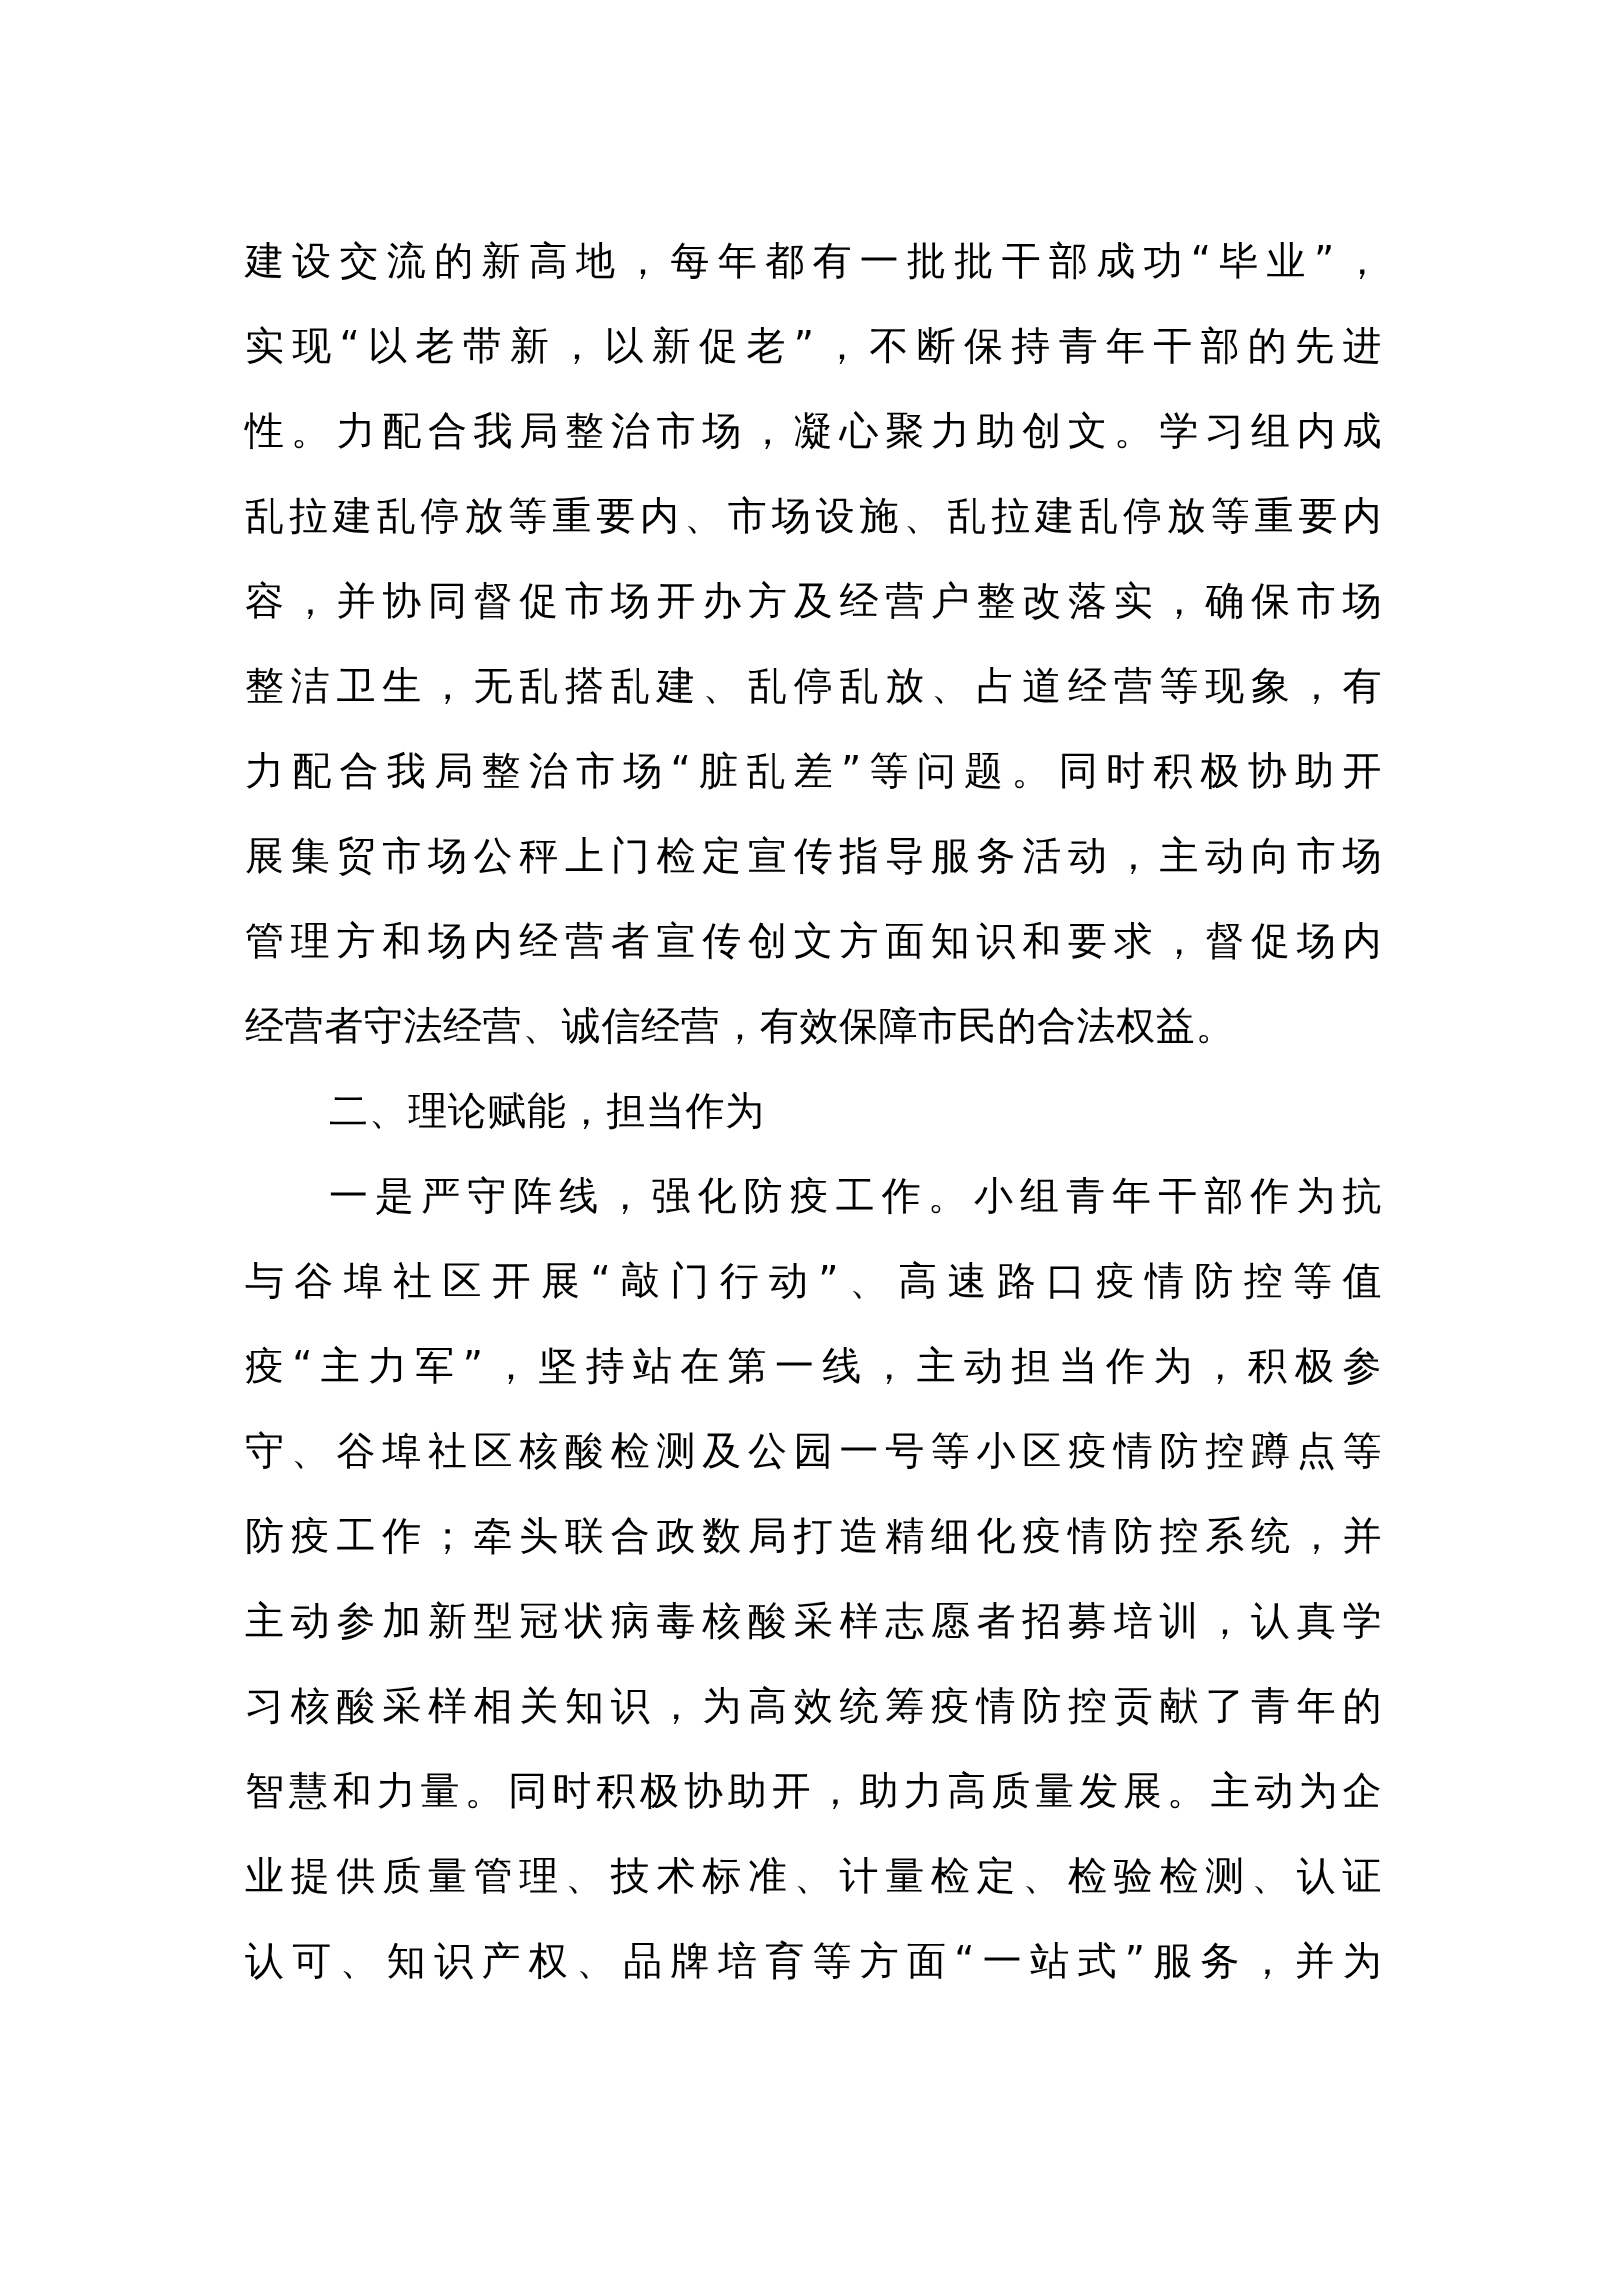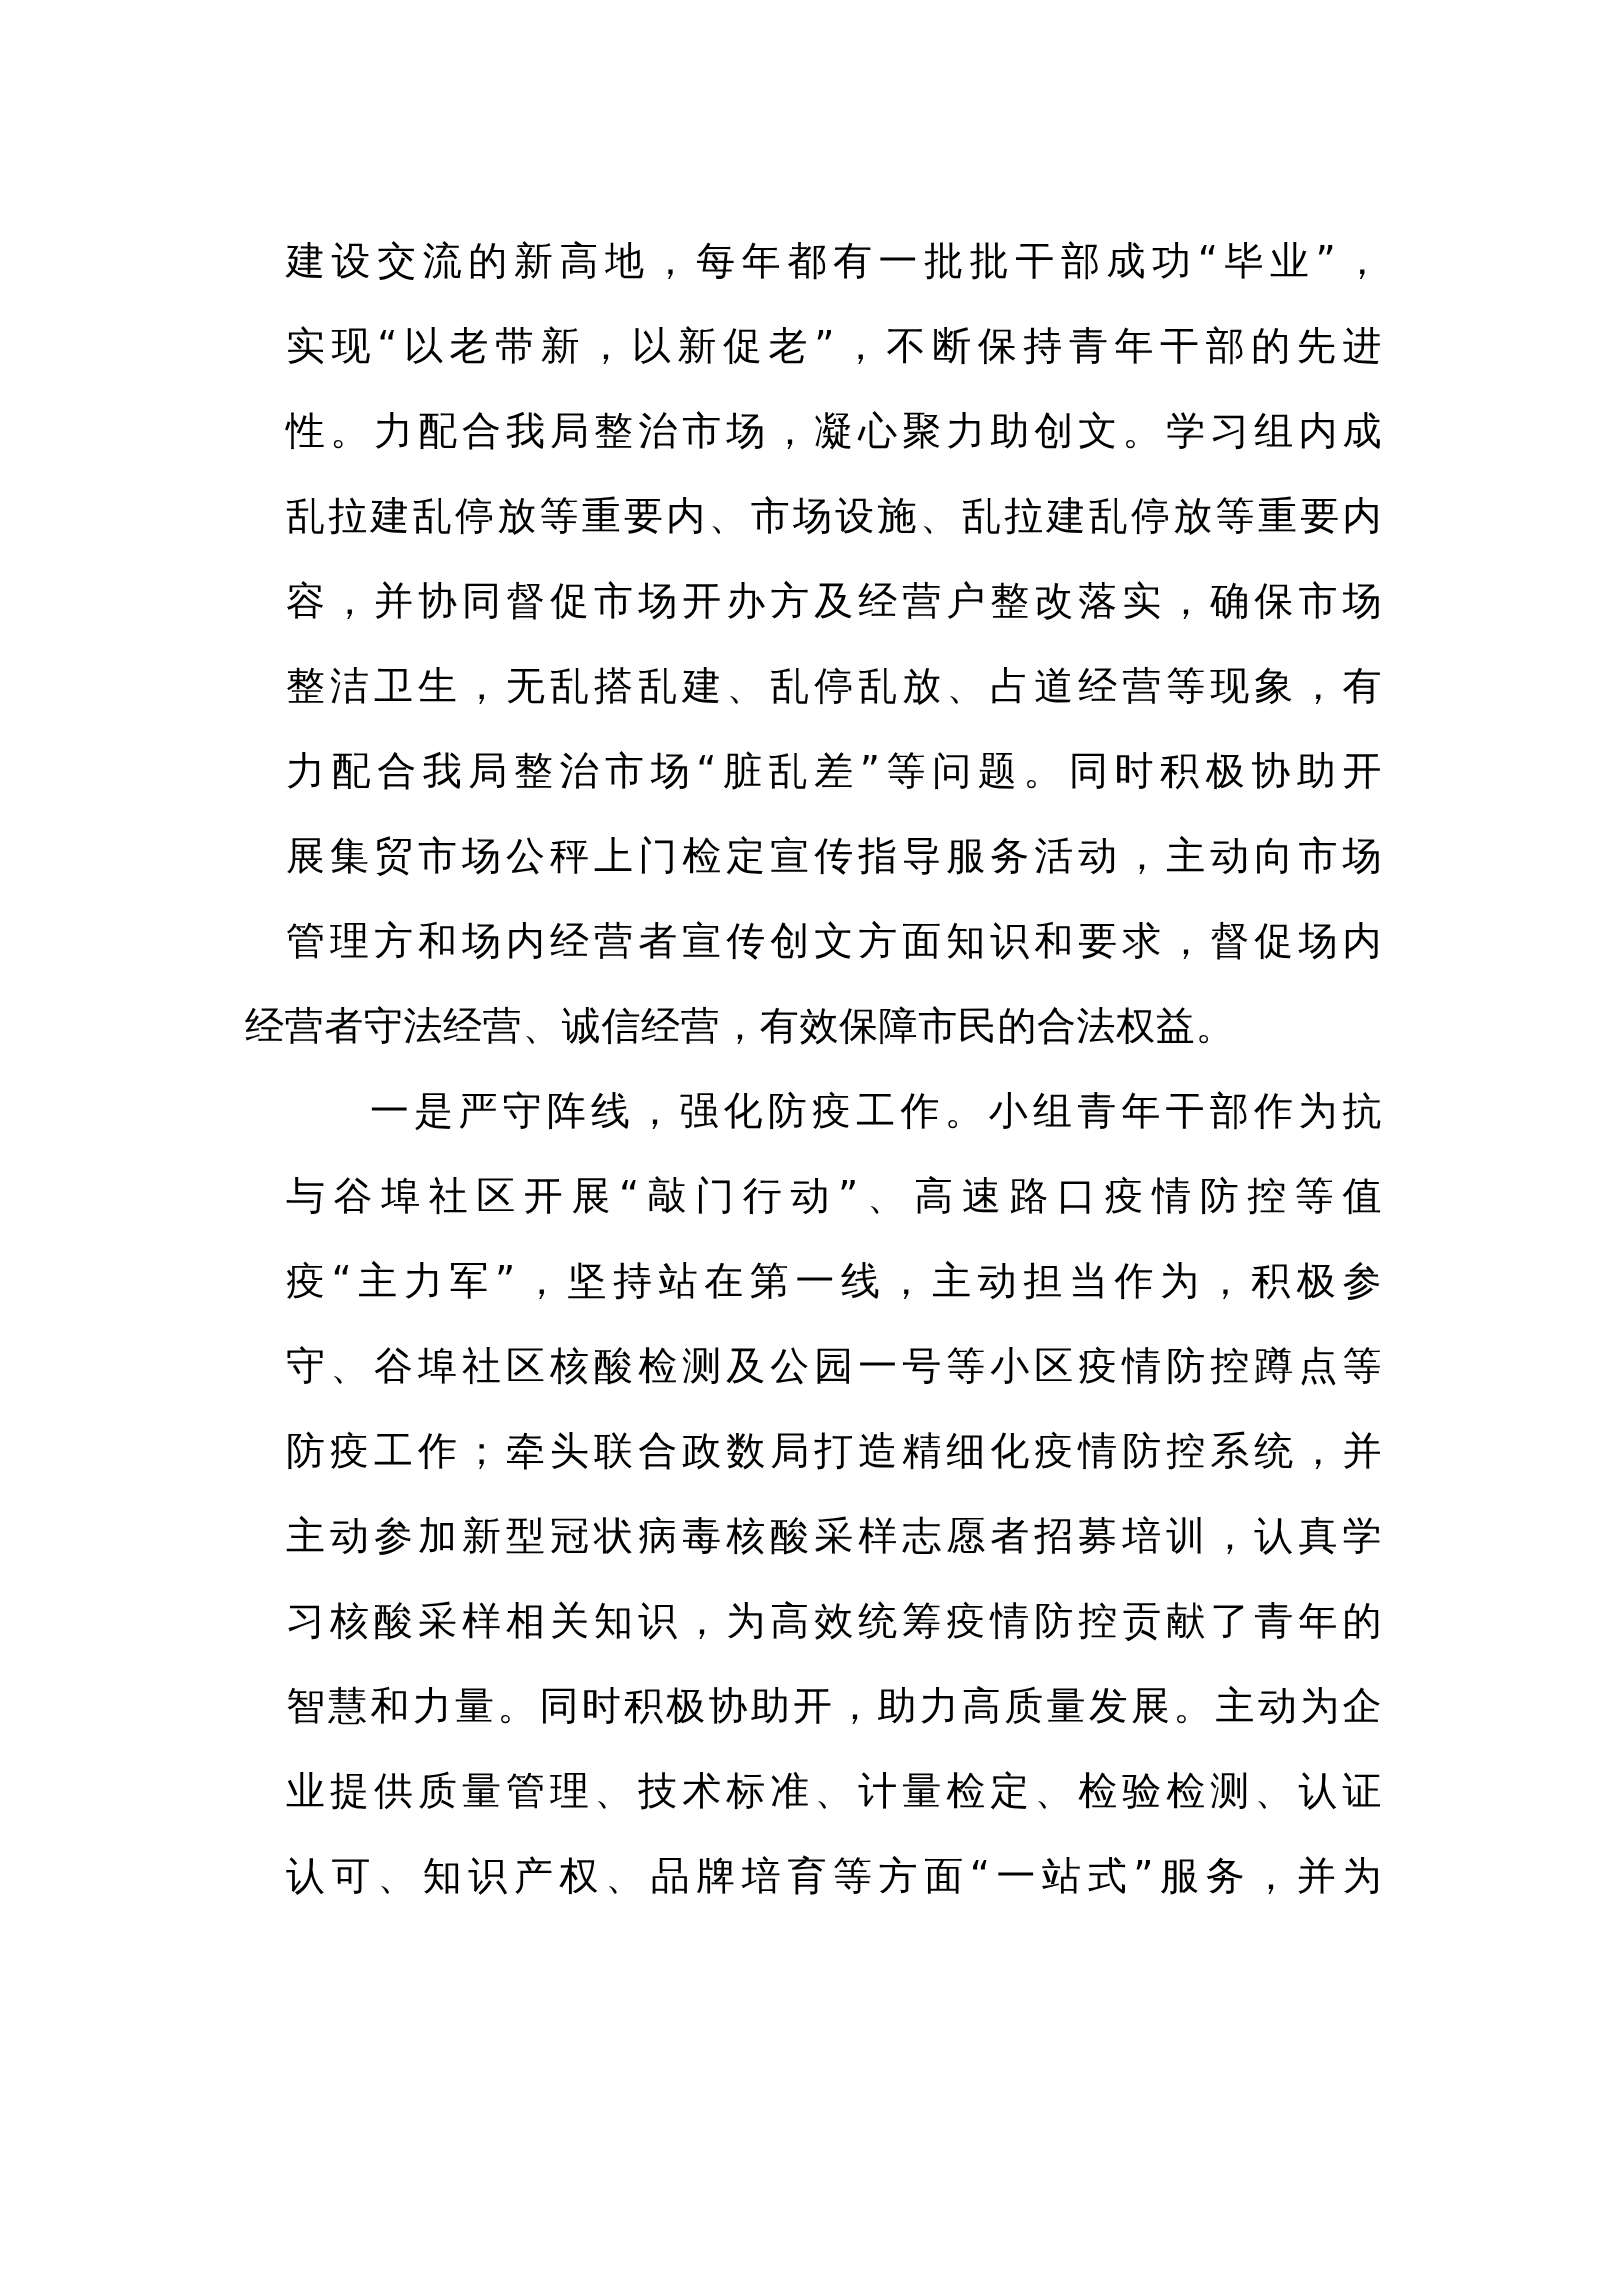--- a/index.html
+++ b/index.html
@@ -25,21 +25,20 @@
     }
     .line {
       display: block;
       white-space: nowrap;
       height: 85px;
       letter-spacing: 0.6px;
     }
     .line.justify {
       text-align: justify;
       text-align-last: justify;
-      margin-left: 41px;
     }
     .line.indent {
       padding-left: 84px;
     }
     .line.heading {
       padding-left: 84px;
     }
   </style>
 </head>
 <body>
@@ -52,20 +51,21 @@
     <span class="line justify">性。力配合我局整治市场，凝心聚力助创文。学习组内成</span>
     <span class="line justify">乱拉建乱停放等重要内、市场设施、乱拉建乱停放等重要内</span>
     <span class="line justify">容，并协同督促市场开办方及经营户整改落实，确保市场</span>
     <span class="line justify">整洁卫生，无乱搭乱建、乱停乱放、占道经营等现象，有</span>
     <span class="line justify">力配合我局整治市场“脏乱差”等问题。同时积极协助开</span>
     <span class="line justify">展集贸市场公秤上门检定宣传指导服务活动，主动向市场</span>
     <span class="line justify">管理方和场内经营者宣传创文方面知识和要求，督促场内</span>
     <span class="line">经营者守法经营、诚信经营，有效保障市民的合法权益。</span>
   </div>
 
+  <span class="line heading">二、理论赋能，担当作为</span>
 
   <div>
     <span class="line justify indent">一是严守阵线，强化防疫工作。小组青年干部作为抗</span>
     <span class="line justify">与谷埠社区开展“敲门行动”、高速路口疫情防控等值</span>
     <span class="line justify">疫“主力军”，坚持站在第一线，主动担当作为，积极参</span>
     <span class="line justify">守、谷埠社区核酸检测及公园一号等小区疫情防控蹲点等</span>
     <span class="line justify">防疫工作；牵头联合政数局打造精细化疫情防控系统，并</span>
     <span class="line justify">主动参加新型冠状病毒核酸采样志愿者招募培训，认真学</span>
     <span class="line justify">习核酸采样相关知识，为高效统筹疫情防控贡献了青年的</span>
     <span class="line justify">智慧和力量。同时积极协助开，助力高质量发展。主动为企</span>

